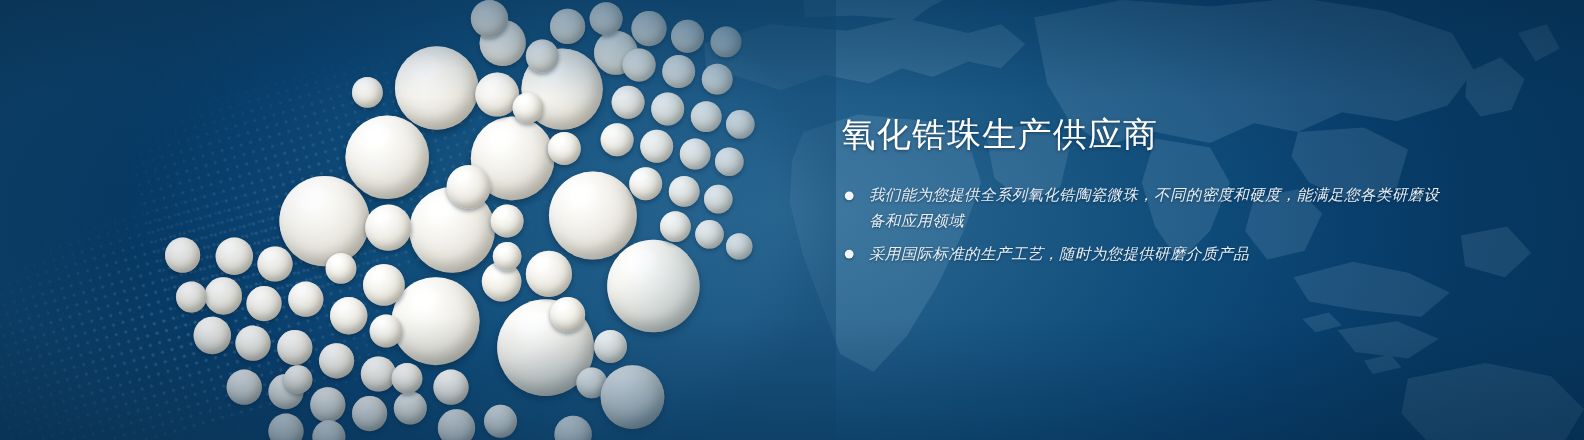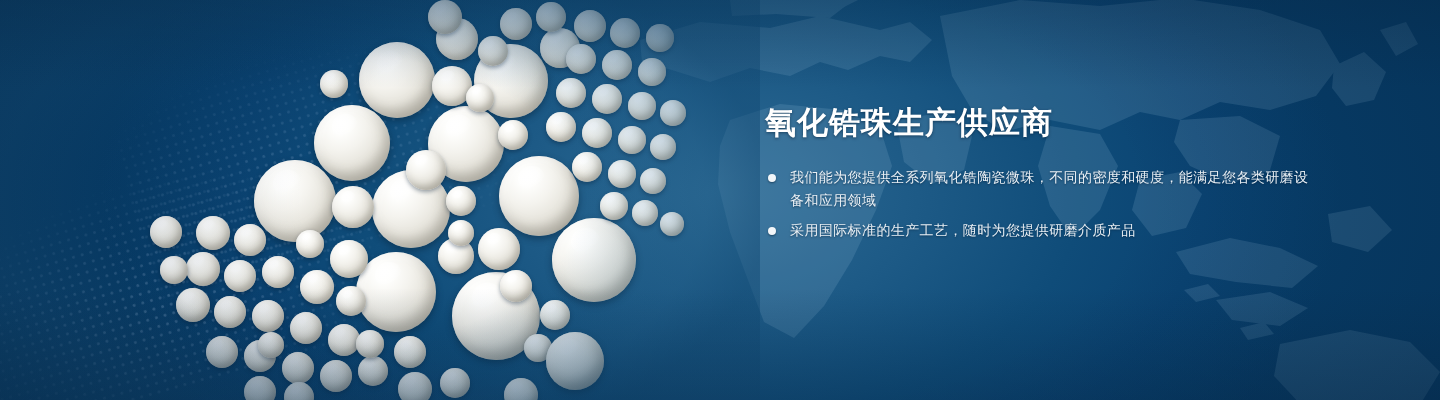--- a/index.html
+++ b/index.html
@@ -126,30 +126,31 @@
   
   .content {
     position: absolute;
     left: 762px;
     top: 104px;
     width: 560px;
   }
   .headline {
     font-size: 31px;
     line-height: 38px;
-    font-weight: 700;
+    font-weight: 400;
     color: #ffffff;
     letter-spacing: 1px;
     margin: 0 0 24px 3px;
     text-shadow: 0 1px 3px rgba(2,24,46,0.55);
   }
   .bullets {
     list-style: none;
     margin: 0;
     padding: 0;
+    font-style: italic;
   }
   .bullet {
     position: relative;
     padding-left: 28px;
     margin-bottom: 7px;
     font-size: 14px;
     line-height: 23px;
     color: #e9eff4;
     letter-spacing: 0.4px;
     text-shadow: 0 1px 2px rgba(2,24,46,0.5);

